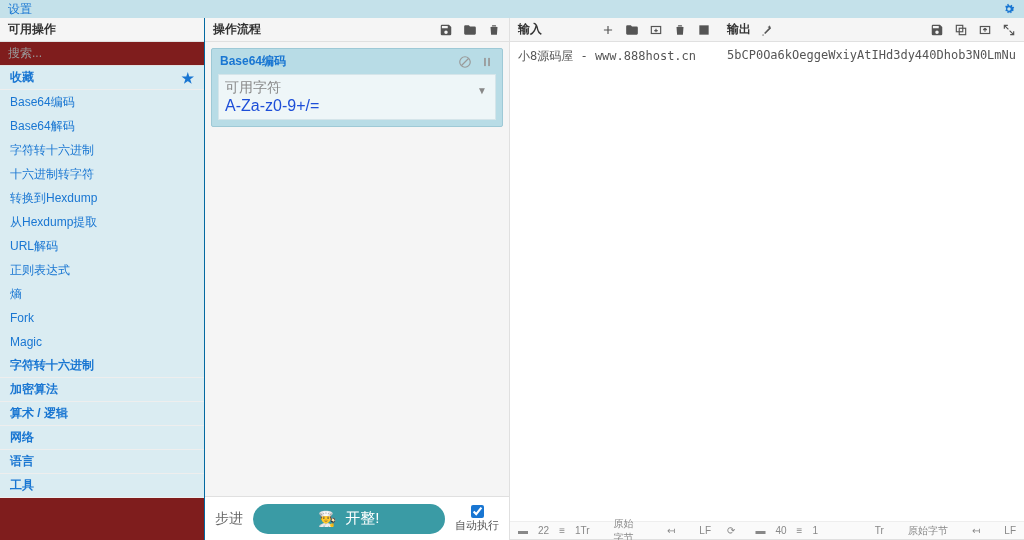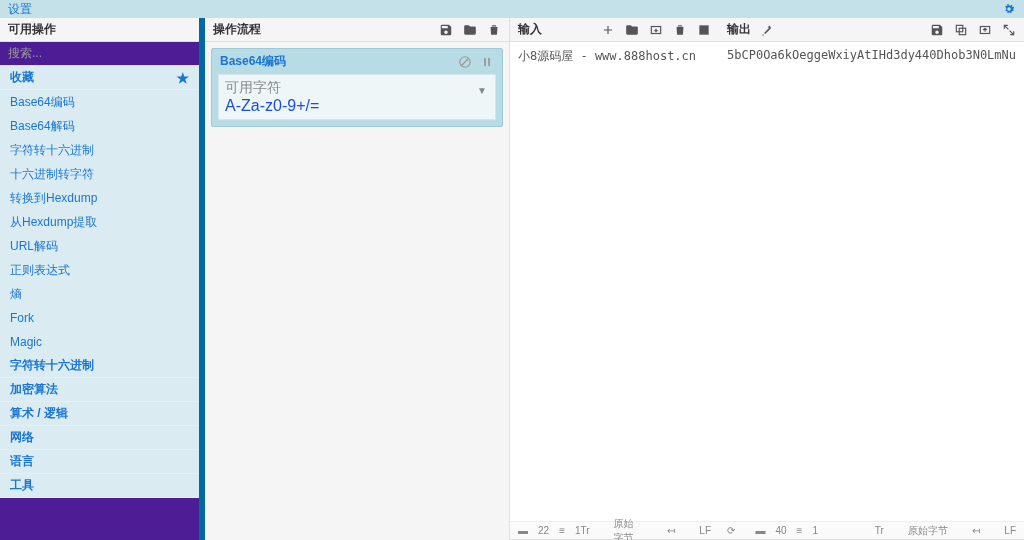--- a/index.html
+++ b/index.html
@@ -1,20 +1,20 @@
 <!DOCTYPE html>
 <html><head>
 <meta charset="utf-8">
 <style>
 *{box-sizing:border-box;margin:0;padding:0;font-family:Arial,"Microsoft YaHei",sans-serif}
 body{background:#fff;width:1024px;height:540px;overflow:hidden;display:flex;flex-direction:column;font-size:12px;color:#333}
 .topbar{height:18px;background:#c4e1ea;display:flex;justify-content:space-between;align-items:center;padding:0 8px;gap:4px}
 .topbar span{color:#1976d2;font-size:12px}
 .main{flex:1;display:flex;min-height:0}
-.col1{width:205px;border-right:6px solid #0369a1;display:flex;flex-direction:column;background:#4c1d95}
+.col1{width:205px;border-right:1px solid #0369a1;display:flex;flex-direction:column;background:#7f1d1d}
 .panel-title{height:24px;background:#f5f5f5;border-bottom:1px solid #e0e0e0;display:flex;align-items:center;padding:0 8px;font-weight:bold;font-size:12px}
 .search{height:24px;border-bottom:1px solid #e0e0e0;display:flex;align-items:center;padding:0 8px;color:#999;font-size:12px}
 .oplist{flex:1;overflow:auto}
 .cat{height:24px;display:flex;align-items:center;justify-content:space-between;padding:0 10px;font-size:12px;color:#1976d2;border-bottom:1px solid #eee;font-weight:bold;background:#daecf2;cursor:pointer}
 .cat.open{background:#daecf2}
 .op{height:24px;display:flex;align-items:center;padding:0 10px;font-size:12px;color:#1976d2;background:#daecf2;cursor:pointer}
 .star{color:#1976d2;font-size:14px}
 .col2{width:305px;border-right:1px solid #e0e0e0;display:flex;flex-direction:column}
 .col2 .panel-title{justify-content:space-between}
 .title-icons{display:flex;gap:10px;color:#555}
@@ -115,20 +115,31 @@
                 </svg></span>
           </div>
         </div>
         <div class="recipe-args">
           <div class="arg-label">可用字符</div>
           <div class="arg-val">A-Za-z0-9+/=</div>
           <div class="arg-dd">▼</div>
         </div>
       </div>
     </div>
+    <div class="recipe-footer">
+      <span class="step-lbl">步进</span>
+      <div class="bake-btn">
+        <span>👨‍🍳</span>
+        <span>开整!</span>
+      </div>
+      <label class="autobake">
+        <input type="checkbox" checked="" style="">
+        <span>自动执行</span>
+      </label>
+    </div>
   </div>
 
   <div class="col3">
     <div class="io-panel input">
       <div class="panel-title io-title">
         <span>输入</span>
         <div class="title-icons">
           <span class="icon"><svg viewBox="0 0 24 24" fill="#555">
                 <path d="M11 5h2v6h6v2h-6v6h-2v-6H5v-2h6V5z"></path>
               </svg></span>

